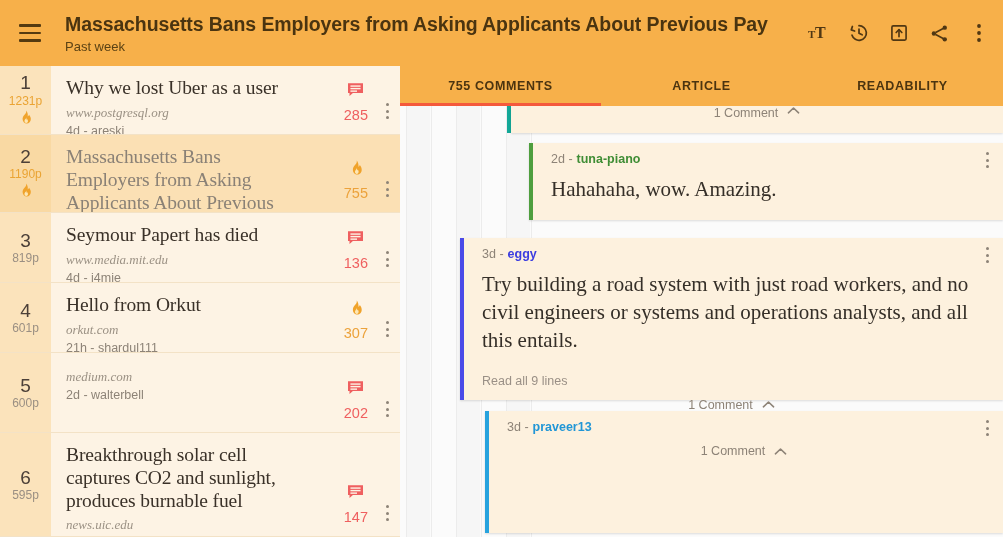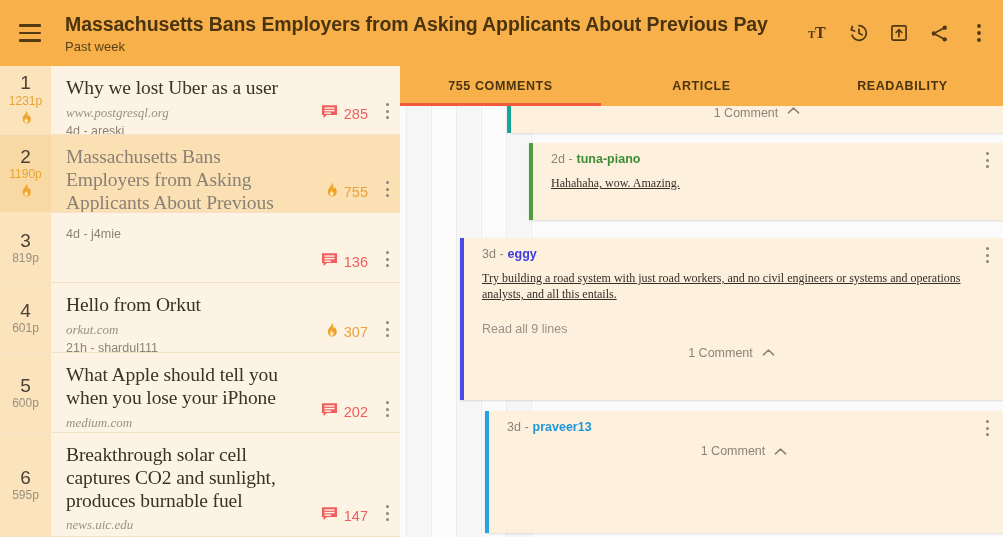--- a/index.html
+++ b/index.html
@@ -77,21 +77,21 @@
   .sturl {
     font-family: "Liberation Serif", serif; font-style: italic;
     font-size: 13px; color: #9b9184; margin-top: 5px;
   }
   .stmeta { font-size: 12.5px; color: #8d8377; margin-top: 3px; }
 
   .metacol {
     width: 95px; flex: 0 0 95px; display: flex; align-items: flex-end;
     justify-content: flex-end; padding-bottom: 2px; gap: 6px;
   }
-  .cnt { display: flex; align-items: center; gap: 6px; }
+  .cnt { display: flex; align-items: center; gap: 6px; flex-direction: column; }
   .cnt .lbl { font-size: 14.5px; }
   .cnt.c .lbl { color: #ef5f5f; }
   .cnt.f .lbl { color: #eca23b; }
   .kebab { width: 26px; display:flex; flex-direction:column; align-items:center; justify-content:center; gap:3.5px; padding-bottom: 4px; cursor:pointer; }
   .kebab i { width: 3px; height: 3px; border-radius: 50%; background: #8d8377; display:block; }
 
   
   #right {
     position: absolute; top: 66px; left: 400px; width: 603px; height: 471px;
     background: #fafafa; overflow: hidden;
@@ -121,23 +121,22 @@
 
   .cmt { position: absolute; background: #fdf1de; box-shadow: 0 1px 2px rgba(0,0,0,0.13); }
   .cmt .edge { position: absolute; left: 0; top: 0; bottom: 0; width: 4px; }
   .chead { display: flex; align-items: flex-end; padding: 9px 0 0 22px; }
   .cwhen { font-size: 12.5px; color: #8d8377; }
   .cuser { font-size: 12.5px; font-weight: bold; margin-left: 4px; }
   .ckebab { position: absolute; right: 14px; top: 9px; display:flex; flex-direction:column; gap:3.5px; cursor:pointer; }
   .ckebab i { width: 3px; height: 3px; border-radius: 50%; background: #8d8377; display:block; }
   .ctext {
     font-family: "Liberation Serif", serif;
-    font-size: 12px; color: #352f28; line-height: 1.33;
+    font-size: 21px; color: #352f28; line-height: 1.33;
     padding: 10px 27px 0 22px;
-    text-decoration: underline;
   }
   .cmore { font-size: 12.5px; color: #9a9086; padding: 19px 4px 0 22px; }
   .cfoot {
     display: flex; align-items: center; justify-content: center; gap: 9px;
     font-size: 12.5px; color: #8d8377; padding-top: 10px;
   }
   .chev { display:block; }
 </style>
 </head>
 <body>
@@ -274,20 +273,22 @@
       </div>
       <div class="divider"></div>
     </div>
     <div class="story" style="height: 70px;">
       <div class="rank">
         <div class="num">3</div>
         <div class="pts">819p</div>
       </div>
       <div class="body">
         <div class="textcol">
+          <div class="sttitle">Seymour Papert has died</div>
+          <div class="sturl">www.media.mit.edu</div>
           <div class="stmeta">4d - j4mie</div>
         </div>
         <div class="metacol">
           <div class="cnt c">
             <span><svg width="17" height="15" viewBox="0 0 18 16">
                 <path d="M1 1.3h16v10.4H6.2L2.6 15V11.7H1z" fill="#ef5f5f"></path>
                 <rect x="3.6" y="3.6" width="10.8" height="1.5" fill="#fdf3e4"></rect>
                 <rect x="3.6" y="6.3" width="10.8" height="1.5" fill="#fdf3e4"></rect>
                 <rect x="3.6" y="9" width="7" height="1.5" fill="#fdf3e4"></rect>
               </svg></span>
@@ -330,21 +331,20 @@
       </div>
       <div class="divider"></div>
     </div>
     <div class="story" style="height: 80px;">
       <div class="rank">
         <div class="num">5</div>
         <div class="pts">600p</div>
       </div>
       <div class="body">
         <div class="textcol">
-          <div class="sttitle">What Apple should tell you when you lose your iPhone</div>
           <div class="sturl">medium.com</div>
           <div class="stmeta">2d - walterbell</div>
         </div>
         <div class="metacol">
           <div class="cnt c">
             <span><svg width="17" height="15" viewBox="0 0 18 16">
                 <path d="M1 1.3h16v10.4H6.2L2.6 15V11.7H1z" fill="#ef5f5f"></path>
                 <rect x="3.6" y="3.6" width="10.8" height="1.5" fill="#fdf3e4"></rect>
                 <rect x="3.6" y="6.3" width="10.8" height="1.5" fill="#fdf3e4"></rect>
                 <rect x="3.6" y="9" width="7" height="1.5" fill="#fdf3e4"></rect>

